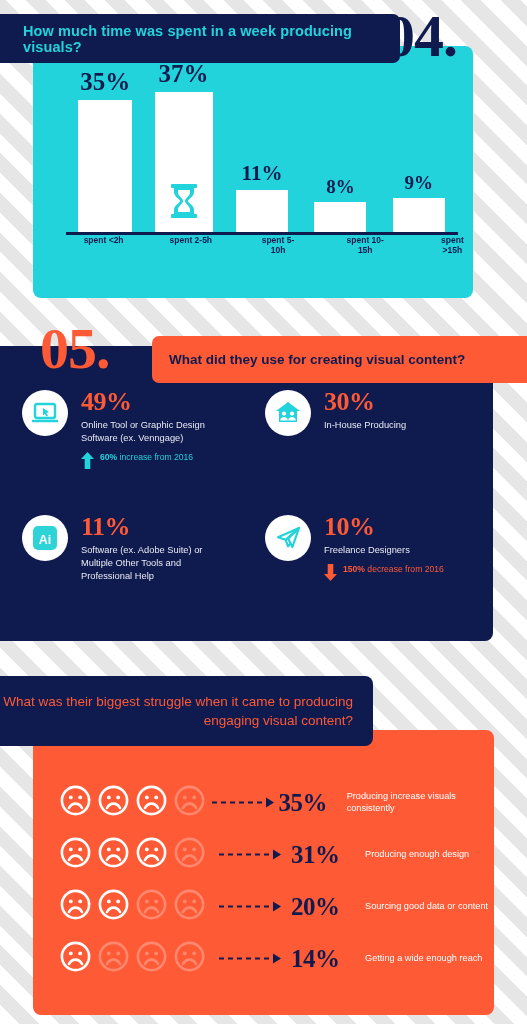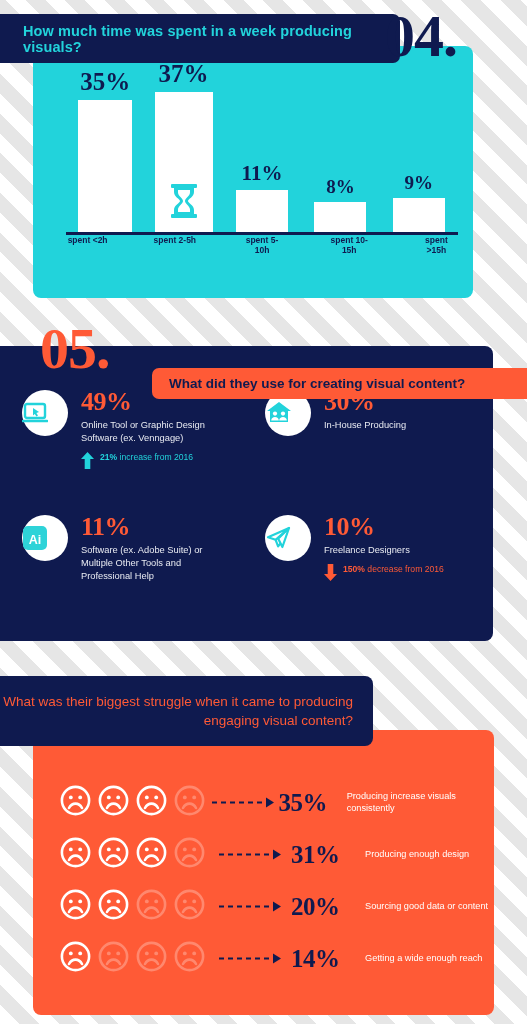--- a/index.html
+++ b/index.html
@@ -40,47 +40,47 @@
     position:absolute;left:0;bottom:38px;width:392px;height:3px;background:#0F1A4F;
   }
   .bars{position:absolute;left:0;bottom:41px;width:392px;height:144px;
         display:flex;align-items:flex-end;}
   .bcol{flex:1;display:flex;flex-direction:column;align-items:center;justify-content:flex-end;}
   .bval{
     font-family:"Liberation Serif",serif;font-weight:bold;color:#0F1A4F;
     line-height:1;margin-bottom:6px;
   }
   .bar{background:#ffffff;position:relative;}
-  .xlabels{position:absolute;left:0;bottom:18px;width:392px;display:flex;gap:44px;}
+  .xlabels{position:absolute;left:16px;bottom:18px;width:392px;display:flex;gap:44px;}
   .xlab{flex:1;text-align:center;font-size:8.5px;font-weight:bold;color:#0F1A4F;}
   .hourglass{position:absolute;left:50%;transform:translateX(-50%);bottom:10px;}
 
   
   #sec05{position:absolute;left:0;top:318px;width:527px;height:330px;}
   .num05{
     position:absolute;left:40px;top:2px;
     font-family:"Liberation Serif",serif;font-weight:bold;font-size:58px;
     color:#FF5A36;letter-spacing:-1px;line-height:1;z-index:6;
   }
   .navy-panel05{
     position:absolute;left:0;top:28px;width:493px;height:295px;
     background:#0F1A4F;border-radius:0 8px 8px 0;
   }
   .hdr05{
-    position:absolute;left:152px;top:18px;width:375px;height:31px;
+    position:absolute;left:152px;top:18px;width:375px;height:47px;
     background:#FF5A36;border-radius:7px 0 0 7px;
-    display:flex;align-items:center;z-index:5;margin-top:32px;
+    display:flex;align-items:center;z-index:5;
   }
   .hdr05 .q{color:#0F1A4F;font-size:13.5px;font-weight:bold;margin-left:17px;}
 
   .cards{position:absolute;left:0;top:72px;width:493px;}
   .card{position:absolute;display:flex;}
   .circ{
     width:46px;height:46px;border-radius:50%;background:#fff;
-    display:flex;align-items:center;justify-content:flex-start;flex:0 0 auto;
+    display:flex;align-items:center;justify-content:center;flex:0 0 auto;
   }
   .cbody{margin-left:13px;}
   .cpct{
     font-family:"Liberation Serif",serif;font-weight:bold;font-size:26px;
     color:#FF5A36;line-height:.95;letter-spacing:-.5px;
   }
   .cdesc{color:#E9EBF2;font-size:9.3px;line-height:13.2px;margin-top:4px;}
   .trend{display:flex;align-items:flex-start;margin-top:7px;}
   .trend .txt{font-size:8.6px;line-height:11.4px;margin-left:6px;}
   .up .txt{color:#22D3DB;}
@@ -191,21 +191,21 @@
               <path d="M11 8l6 4-2.6 1 1.6 2.6-1.6 1-1.6-2.7-1.8 1.7V8z" fill="#22D3DB"></path>
             </svg>
           </div>
           <div class="cbody">
             <div class="cpct">49%</div>
             <div class="cdesc">Online Tool or Graphic Design Software (ex. Venngage)</div>
             <div class="trend up">
               <span><svg width="13" height="17" viewBox="0 0 13 17" fill="#22D3DB">
                   <path d="M6.5 0L13 7H9.3v10H3.7V7H0L6.5 0z"></path>
                 </svg></span>
-              <span class="txt"><b>21%</b> increase from 2016</span>
+              <span class="txt"><b>60%</b> increase from 2016</span>
             </div>
           </div>
         </div>
         <div class="card" style="left: 265px; top: 0px; width: 200px;">
           <div class="circ">
             <svg width="28" height="26" viewBox="0 0 28 26" fill="#22D3DB">
               <path d="M14 2L2 11h3v11h18V11h3L14 2z"></path>
               <circle cx="10" cy="13.6" r="2.1" fill="#fff"></circle>
               <circle cx="18" cy="13.6" r="2.1" fill="#fff"></circle>
               <path d="M6.2 20.4c0-2.1 1.7-3.4 3.8-3.4s3.8 1.3 3.8 3.4H6.2z" fill="#fff"></path>

